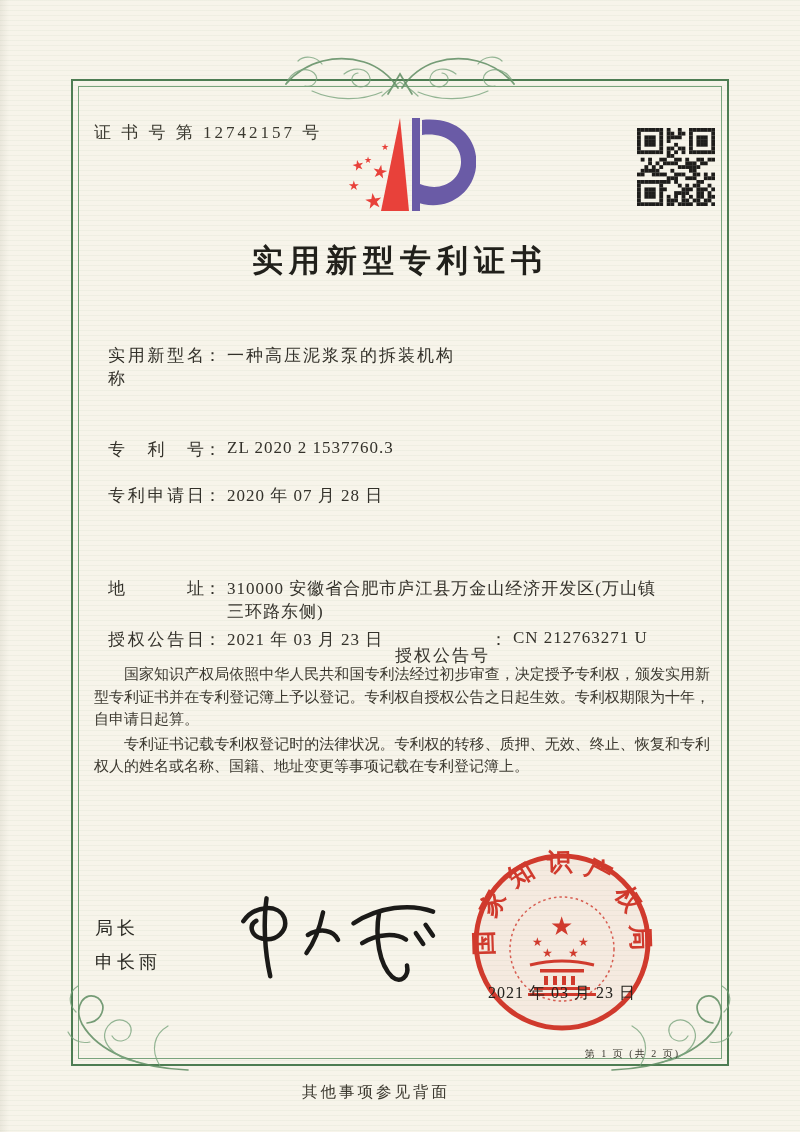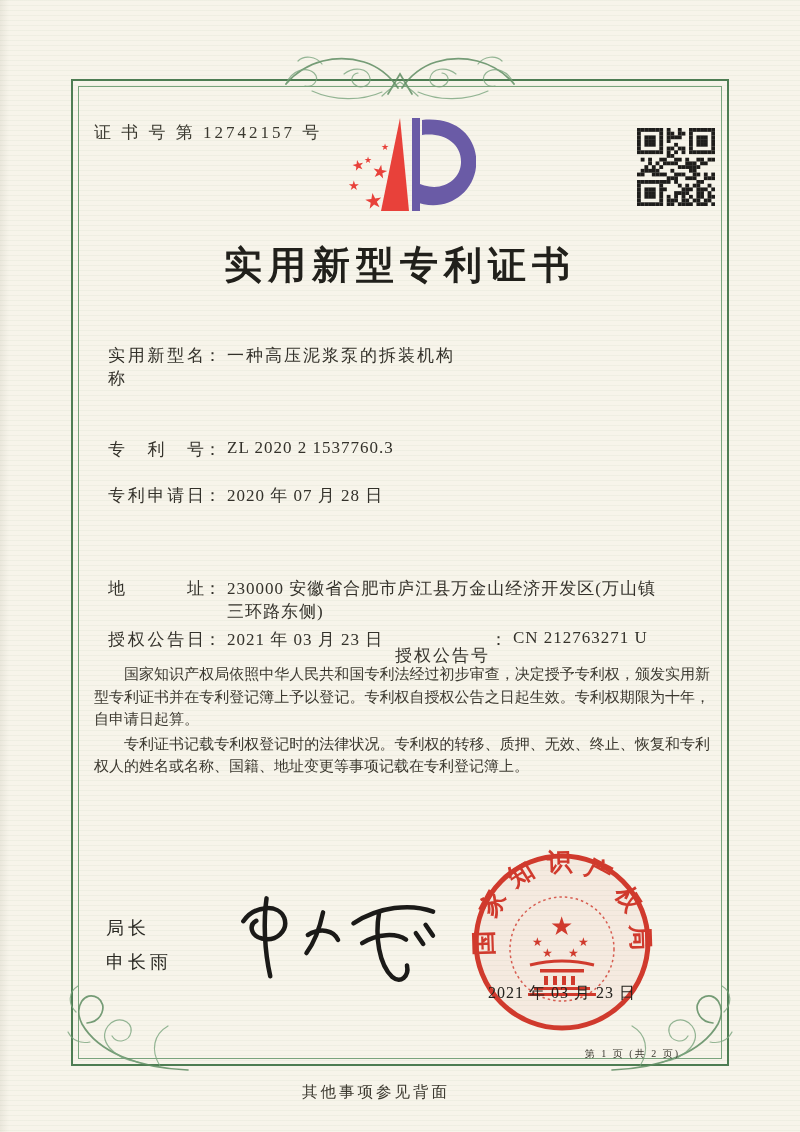--- a/index.html
+++ b/index.html
@@ -8,32 +8,32 @@
     background:
       linear-gradient(90deg, rgba(120,115,95,.10), rgba(0,0,0,0) 9px),
       repeating-linear-gradient(180deg, rgba(188,204,178,.14) 0 1px, rgba(0,0,0,0) 1px 5px),
       #f7f4ea;
     color:#2e2c26;}
   .abs{position:absolute;}
   
   .frame-outer{left:71px;top:79px;width:658px;height:987px;border:2.5px solid #4e7d53;box-sizing:border-box;}
   .frame-inner{left:78px;top:86px;width:644px;height:973px;border:1px solid #79a47d;box-sizing:border-box;}
   .cert-no{left:94px;top:121px;font-size:17px;letter-spacing:3px;color:#3a382f;}
-  .title{left:72px;top:240px;width:656px;text-align:center;font-size:38px;letter-spacing:6px;font-weight:600;color:#21201b;margin:0;}
+  .title{left:72px;top:240px;width:656px;text-align:center;font-size:31px;letter-spacing:6px;font-weight:600;color:#21201b;margin:0;}
   .row{left:108px;width:620px;font-size:17px;color:#33312a;}
   .lab{display:inline-block;width:96px;text-align:justify;text-align-last:justify;vertical-align:top;}
   .colon{display:inline-block;vertical-align:top;}
   .val{display:inline-block;letter-spacing:2px;vertical-align:top;margin-left:6px;}
   .val-latin{letter-spacing:1px;text-align:right;}
   .val-address{width:430px;line-height:23px;}
   .grant2{position:absolute;left:287px;top:0;}
   .grant2 .lab2{display:inline-block;letter-spacing:2px;margin-top:16px;}
   .paras{left:94px;top:663px;width:616px;font-size:15px;line-height:22.5px;color:#3b382f;text-align:justify;}
   .paras p{margin:0 0 2px 0;text-indent:2em;}
-  .officials{left:106px;font-size:18px;letter-spacing:4px;color:#2a2923;}
+  .officials{left:95px;font-size:18px;letter-spacing:4px;color:#2a2923;}
   .footer-page{left:72px;top:1035px;width:608px;text-align:right;font-size:10px;letter-spacing:2px;color:#3a382f;margin-top:12px;}
   .back-note{left:72px;top:1082px;width:608px;text-align:center;font-size:15.5px;letter-spacing:3px;color:#3b382f;font-family:Liberation Serif, serif;}
   .seal-date{left:466px;top:983px;width:192px;text-align:center;font-size:16px;letter-spacing:1px;color:#23221d;}
   svg{display:block;}
   .orn{stroke:#5e8c62;fill:none;stroke-width:1.7;stroke-linecap:round;opacity:.85;}
   .orn2{stroke:#79a47d;fill:none;stroke-width:1.2;stroke-linecap:round;opacity:.8;}
 </style>
 </head>
 <body>
 
@@ -331,21 +331,21 @@
   <div class="abs row" style="top:344px">
     <span class="lab">实用新型名称</span><span class="colon">：</span><span class="val">一种高压泥浆泵的拆装机构</span>
   </div>
   <div class="abs row" style="top:438px">
     <span class="lab">专利号</span><span class="colon">：</span><span class="val val-latin">ZL 2020 2 1537760.3</span>
   </div>
   <div class="abs row" style="top:484px">
     <span class="lab">专利申请日</span><span class="colon">：</span><span class="val val-latin">2020 年 07 月 28 日</span>
   </div>
   <div class="abs row" style="top:577px">
-    <span class="lab">地址</span><span class="colon">：</span><span class="val val-address" style="letter-spacing:1px">230000 安徽省合肥市庐江县万金山经济开发区(万山镇三环路东侧)</span>
+    <span class="lab">地址</span><span class="colon">：</span><span class="val val-address" style="letter-spacing:1px">310000 安徽省合肥市庐江县万金山经济开发区(万山镇三环路东侧)</span>
   </div>
   <div class="abs row" style="top:628px">
     <span class="lab">授权公告日</span><span class="colon">：</span><span class="val val-latin">2021 年 03 月 23 日</span>
     <span class="grant2">
       <span class="lab2">授权公告号</span><span class="colon">：</span><span class="val val-latin">CN 212763271 U</span>
     </span>
   </div>
 
   <div class="abs paras">
     <p>国家知识产权局依照中华人民共和国专利法经过初步审查，决定授予专利权，颁发实用新型专利证书并在专利登记簿上予以登记。专利权自授权公告之日起生效。专利权期限为十年，自申请日起算。</p>

